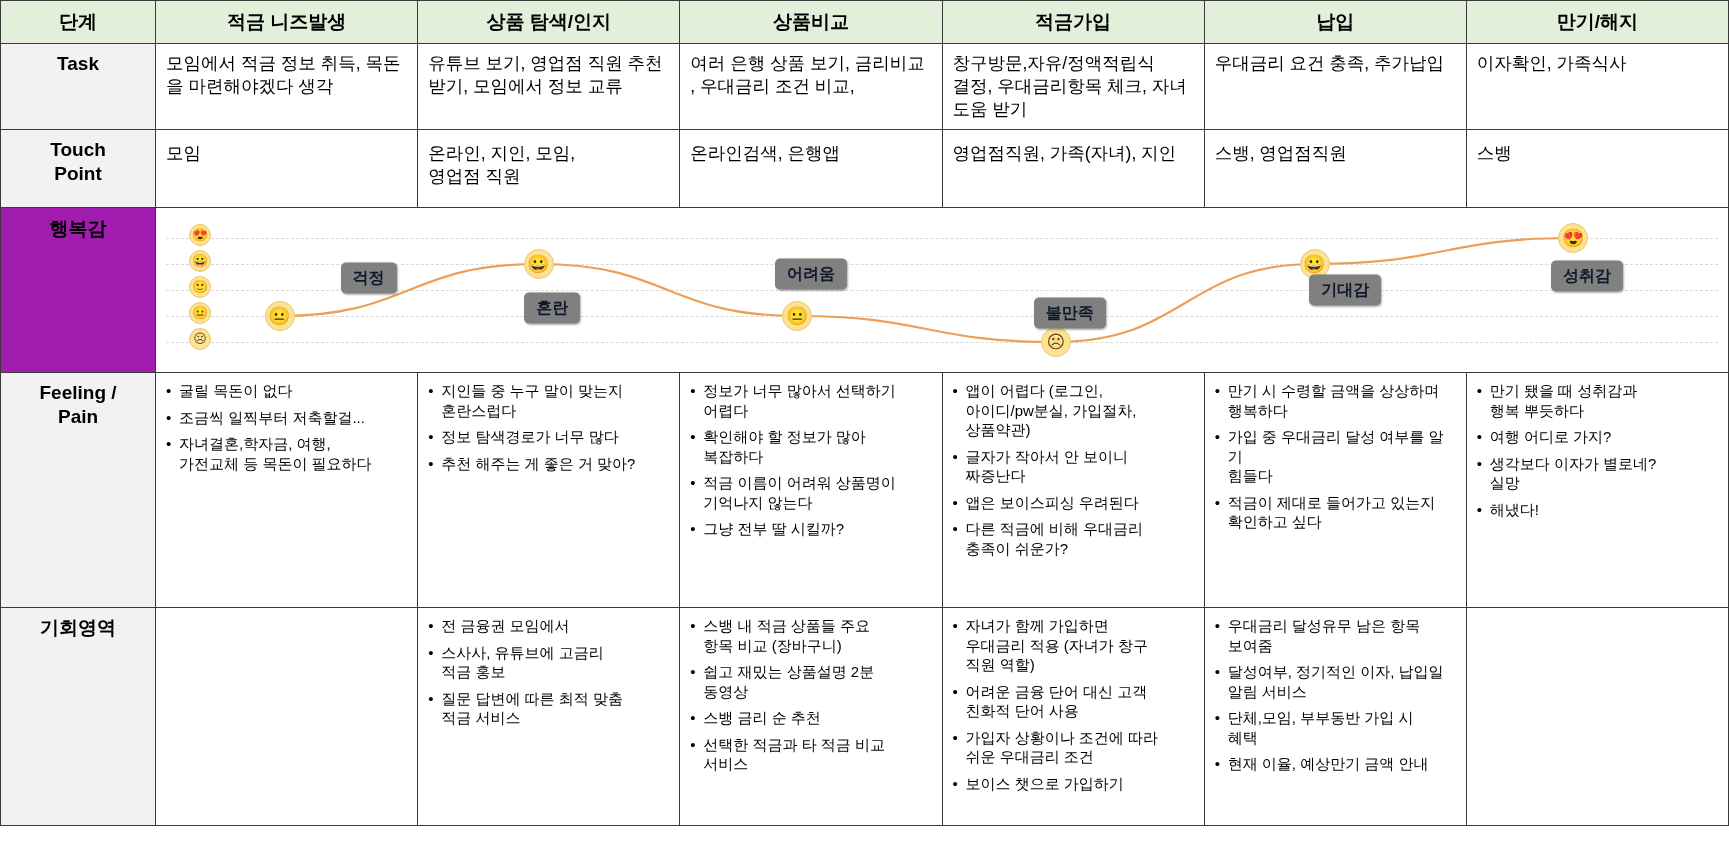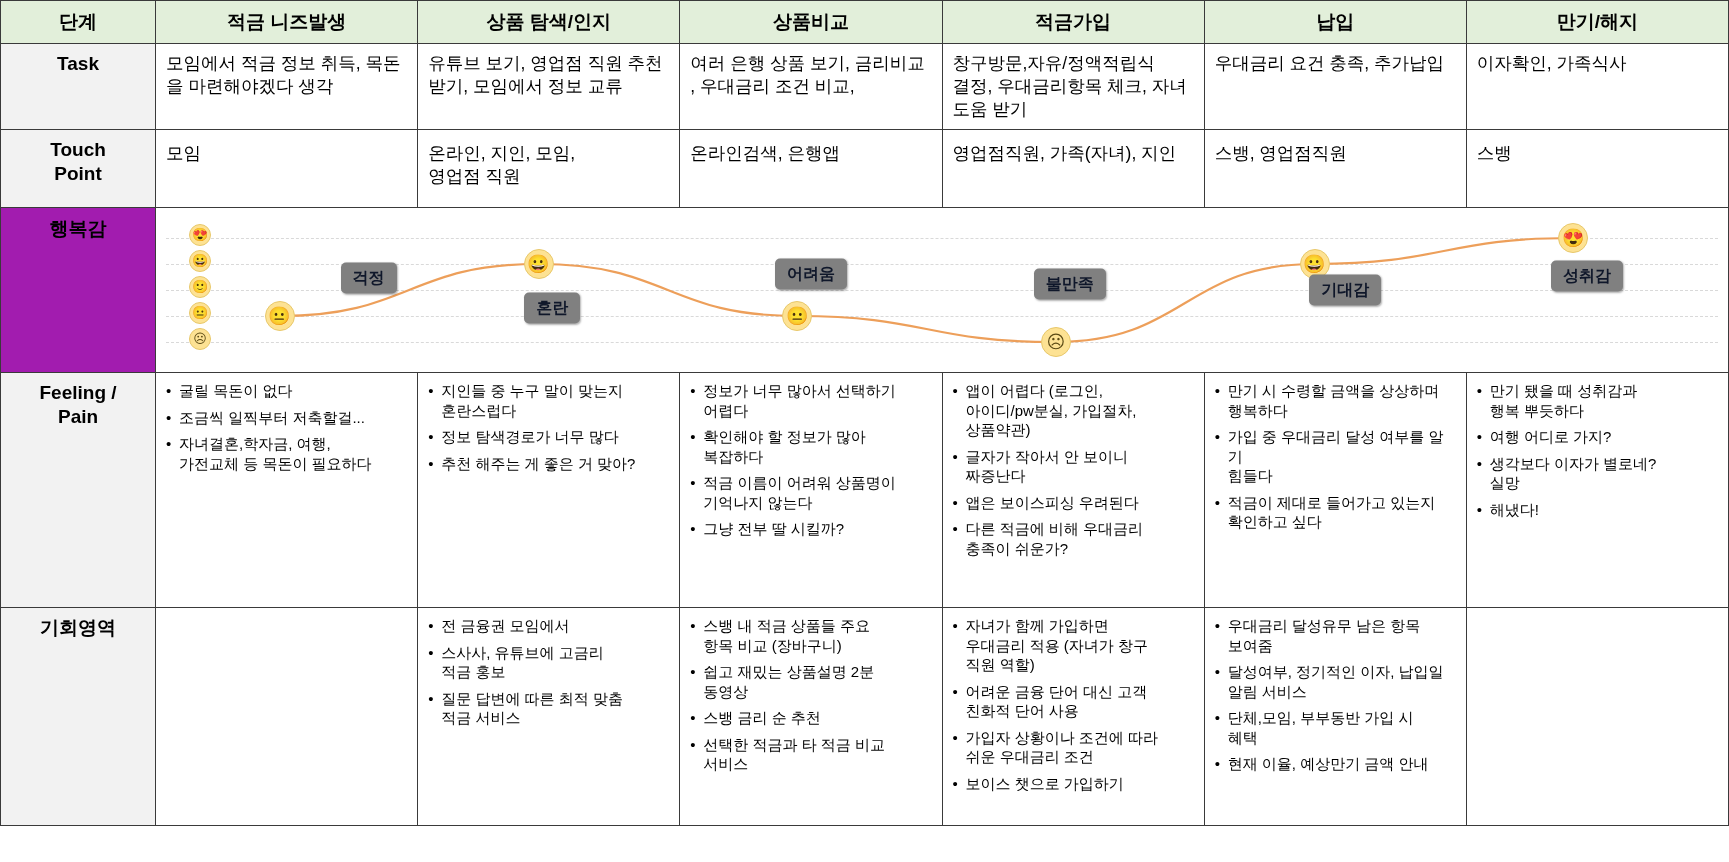--- a/index.html
+++ b/index.html
@@ -239,21 +239,21 @@
                 <div class="face sm" style="position: absolute; left: 0px; top: 123px;">☹</div>
               </div>
             <div id="happy-points">
                 <div class="face" style="left: 7.33333%; top: 100px;">😐</div>
                 <div class="bubble" style="left: 13.0512%; top: 62px;">걱정</div>
                 <div class="face" style="left: 24%; top: 48px;">😀</div>
                 <div class="bubble" style="left: 24.8895%; top: 92px;">혼란</div>
                 <div class="face" style="left: 40.6667%; top: 100px;">😐</div>
                 <div class="bubble" style="left: 41.5561%; top: 58px;">어려움</div>
                 <div class="face" style="left: 57.3333%; top: 126px;">☹</div>
-                <div class="bubble" style="left: 58.2228%; top: 68px;">불만족</div>
+                <div class="bubble" style="left: 58.2228%; top: 97px;">불만족</div>
                 <div class="face" style="left: 74%; top: 48px;">😀</div>
                 <div class="bubble" style="left: 74.8895%; top: 74px; margin-left: 17px;">기대감</div>
                 <div class="face" style="left: 90.6667%; top: 22px;">😍</div>
                 <div class="bubble" style="left: 91.5561%; top: 60px;">성취감</div>
               </div>
           </div>
         </td>
       </tr>
 
       <tr class="feel-row">

